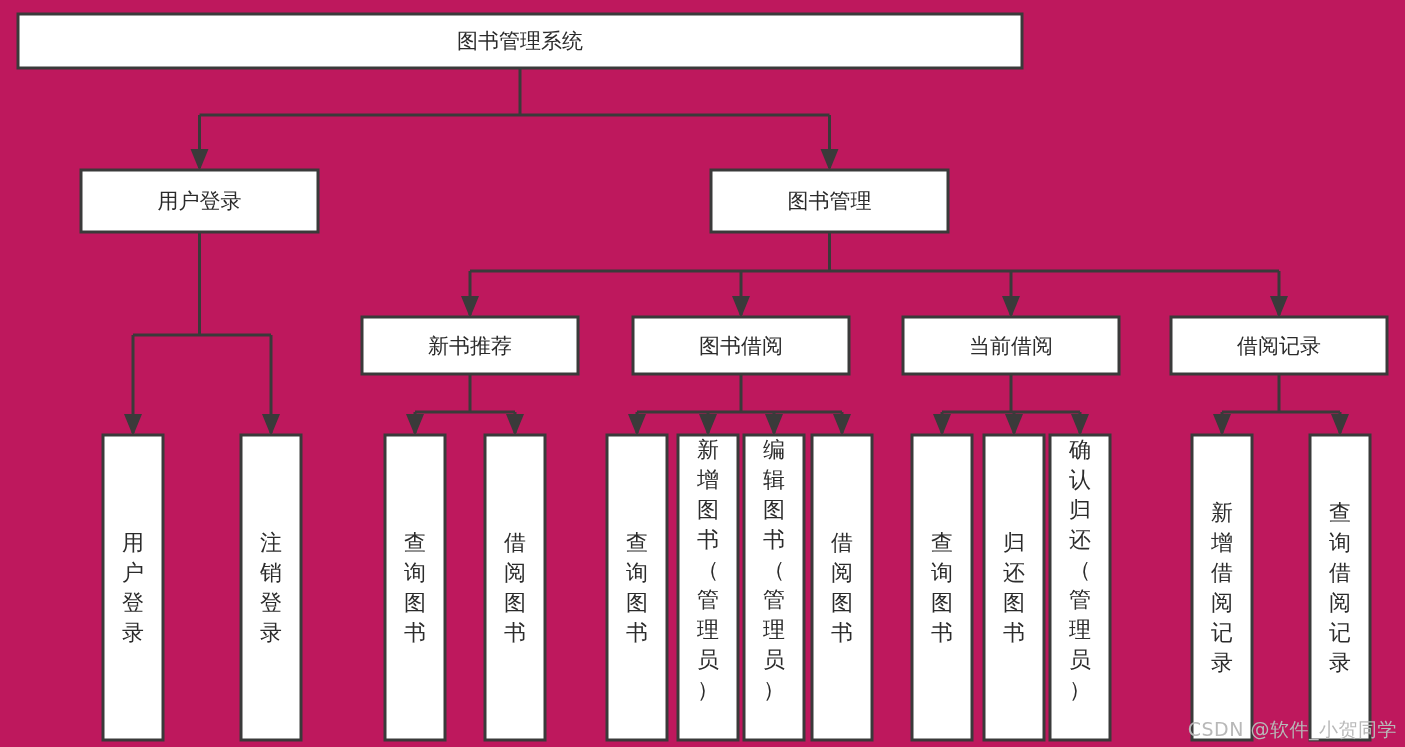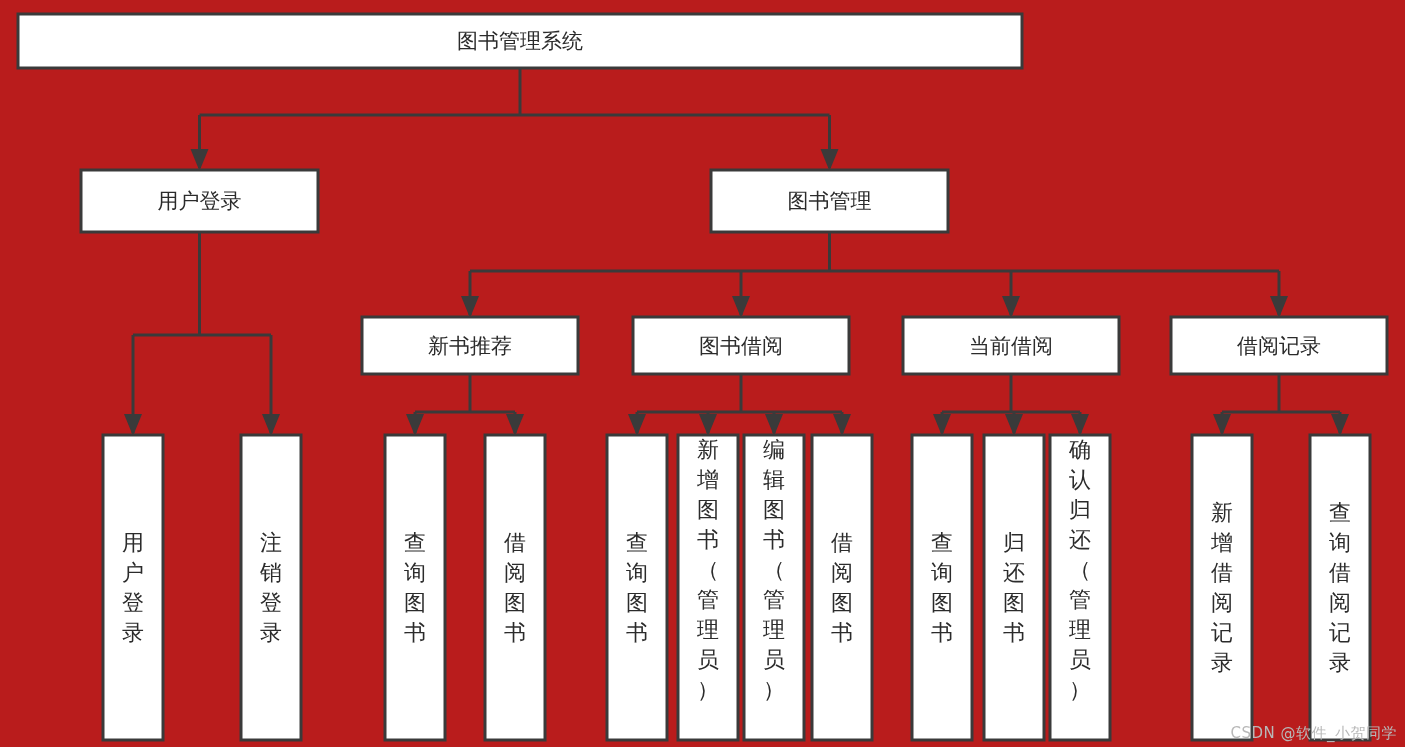--- a/index.html
+++ b/index.html
@@ -1,36 +1,36 @@
 <!DOCTYPE html>
 <html><head>
 <meta charset="utf-8">
 <style>
   html,body{margin:0;padding:0;background:#ffffff;}
   body{
     font-family:"DejaVu Sans","Liberation Sans",sans-serif;
     width:1405px;height:747px;overflow:hidden;position:relative;
   }
-  #stage{position:relative;width:1405px;height:747px;background:#b91c1c;}
+  #stage{position:relative;width:1405px;height:747px;background:#be185d;}
   svg#diagram{position:absolute;left:0;top:0;width:1405px;height:747px;display:block;}
   .node-rect{fill:#ffffff;stroke:#3a3a3a;stroke-width:3;}
   .connector{stroke:#3a3a3a;stroke-width:3;fill:none;stroke-linecap:butt;}
   .arrow-head{fill:#3a3a3a;stroke:none;}
   .node-label{
     font-family:"DejaVu Sans","Liberation Sans",sans-serif;
     font-size:21px;fill:#2b2b2b;dominant-baseline:middle;text-anchor:middle;
   }
   .leaf-char{
     font-family:"DejaVu Sans","Liberation Sans",sans-serif;
     font-size:22px;fill:#2b2b2b;text-anchor:middle;
   }
   .watermark{
     position:absolute;right:8px;bottom:4px;
     font-family:"DejaVu Sans","Liberation Sans",sans-serif;
-    font-size:15px;color:#b8b8b8;white-space:nowrap;letter-spacing:0.5px;
+    font-size:19px;color:#b8b8b8;white-space:nowrap;letter-spacing:0.5px;
     pointer-events:none;user-select:none;
   }
 </style>
 </head>
 <body>
 
 <div id="stage">
   <svg id="diagram" viewBox="0 0 1405 747">
     <g id="connectors-layer">
         <line x1="520" y1="68" x2="520" y2="115" class="connector"></line>

